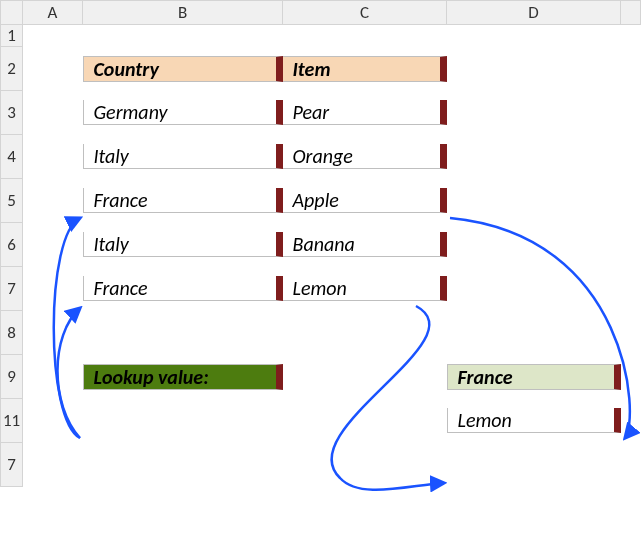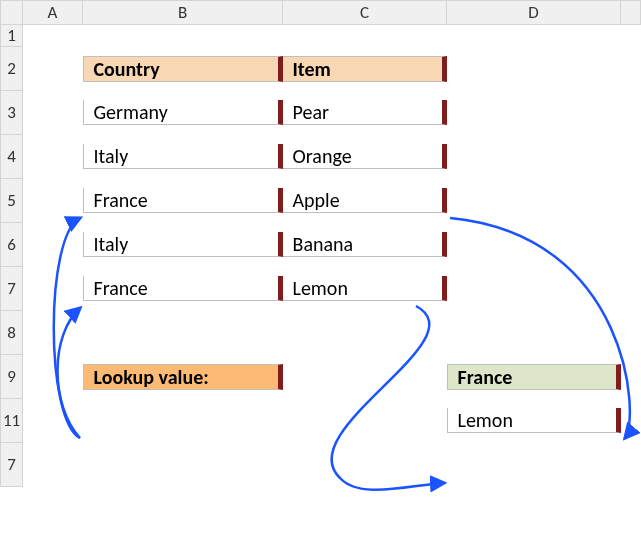--- a/index.html
+++ b/index.html
@@ -39,24 +39,24 @@
   .colA { width: 60px; }
   .colB { width: 200px; }
   .colC { width: 164px; }
   .colD { width: 174px; }
   .colE { width: 20px; }
   .rowhdr { width: 22px; }
   .rh { height: 44px; }
   .rh1 { height: 22px; }
   .cell { height:100%; display:flex; align-items:center; padding:0 10px; }
   .hdr-orange { background:#f8d7b5; font-weight:bold; }
-  .hdr-blue   { background:#fdba74; font-weight:bold; }
+  .hdr-blue   { background:#4d7c0f; font-weight:bold; }
   .hdr-green  { background:#dde6c8; font-weight:bold; }
   .bL { border-left:1px solid #bfbfbf; }
-  .bR { border-right:5px solid #7f1d1d; }
+  .bR { border-right:7px solid #7f1d1d;font-style:italic; }
   .bT { border-top:1px solid #bfbfbf; }
   .bB { border-bottom:1px solid #bfbfbf; }
   svg.arrows {
     position:absolute;
     top:0; left:0;
     width:641px; height:553px;
     pointer-events:none;
   }
 </style>
 </head>

